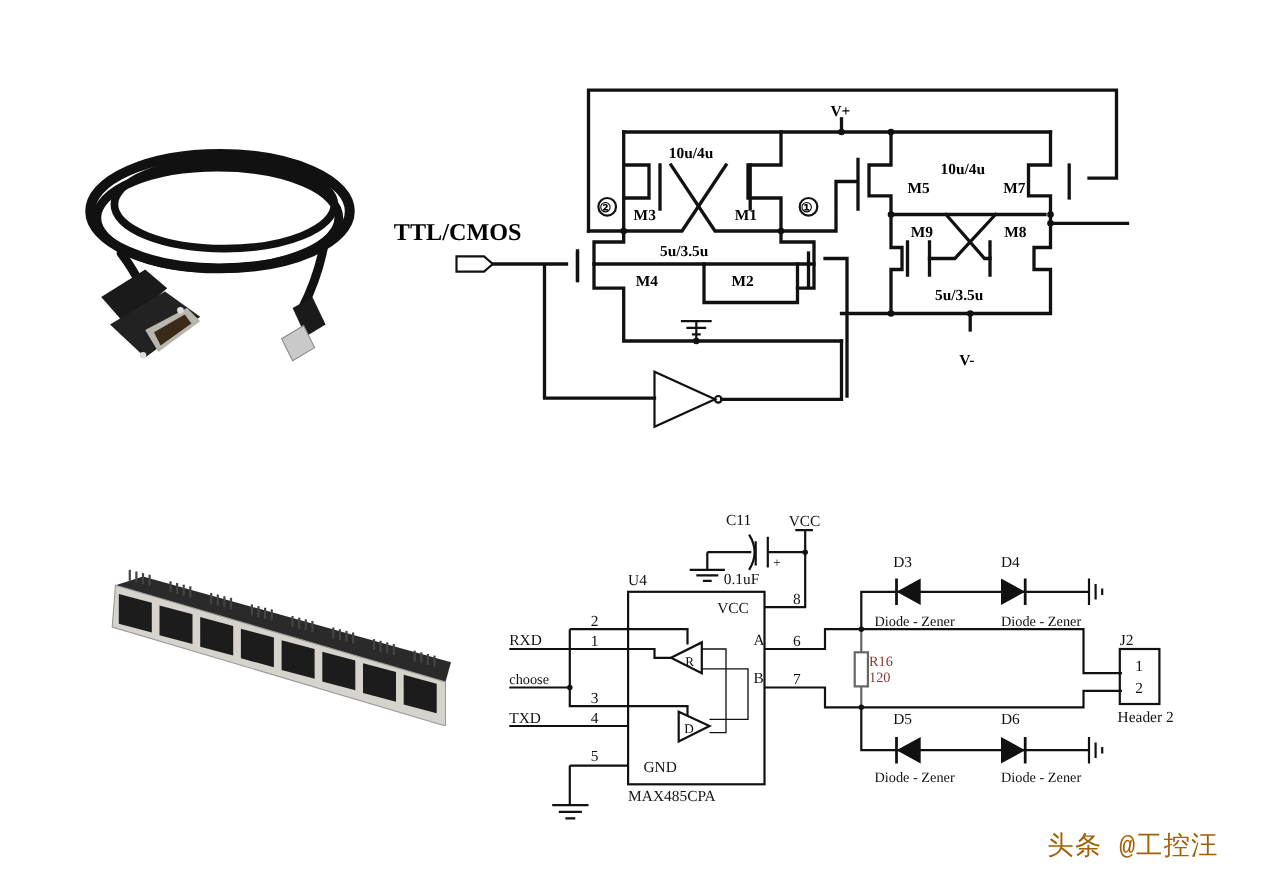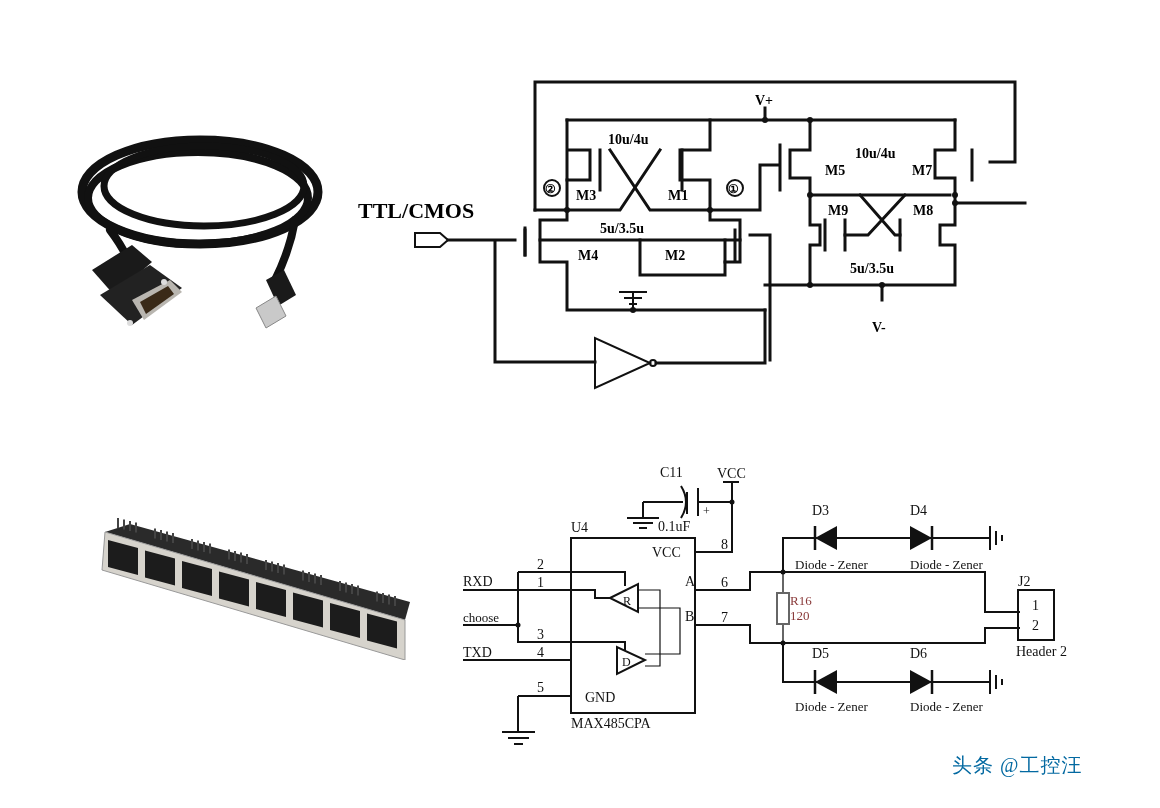--- a/index.html
+++ b/index.html
@@ -1,20 +1,20 @@
 <!DOCTYPE html>
 <html><head>
 <meta charset="utf-8">
 <style>
   html,body{margin:0;padding:0;background:#ffffff;}
   body{width:1160px;height:808px;position:relative;overflow:hidden;font-family:"Liberation Serif",serif;}
   .abs{position:absolute;}
   svg text{font-family:"Liberation Serif",serif;}
   .bold-sans{font-family:"DejaVu Sans",sans-serif;font-weight:bold;}
-  .watermark{position:absolute;left:952px;top:752px;font-family:Liberation Serif, serif;font-size:20px;color:#0369a1;letter-spacing:1px;}
+  .watermark{position:absolute;left:952px;top:752px;font-family:Liberation Mono, monospace;font-size:24px;color:#a16207;letter-spacing:1px;}
 </style>
 </head>
 <body>
 
 <svg class="abs" style="left:70px;top:120px" width="260" height="230">
   <g fill="none" stroke="#111" stroke-linecap="round">
     <ellipse cx="130" cy="72" rx="118" ry="52" stroke-width="9"></ellipse>
     <ellipse cx="128" cy="78" rx="110" ry="46" stroke-width="8"></ellipse>
     <ellipse cx="134" cy="66" rx="100" ry="40" stroke-width="7"></ellipse>
     <path d="M40 110 Q70 150 60 170" stroke-width="8"></path>

